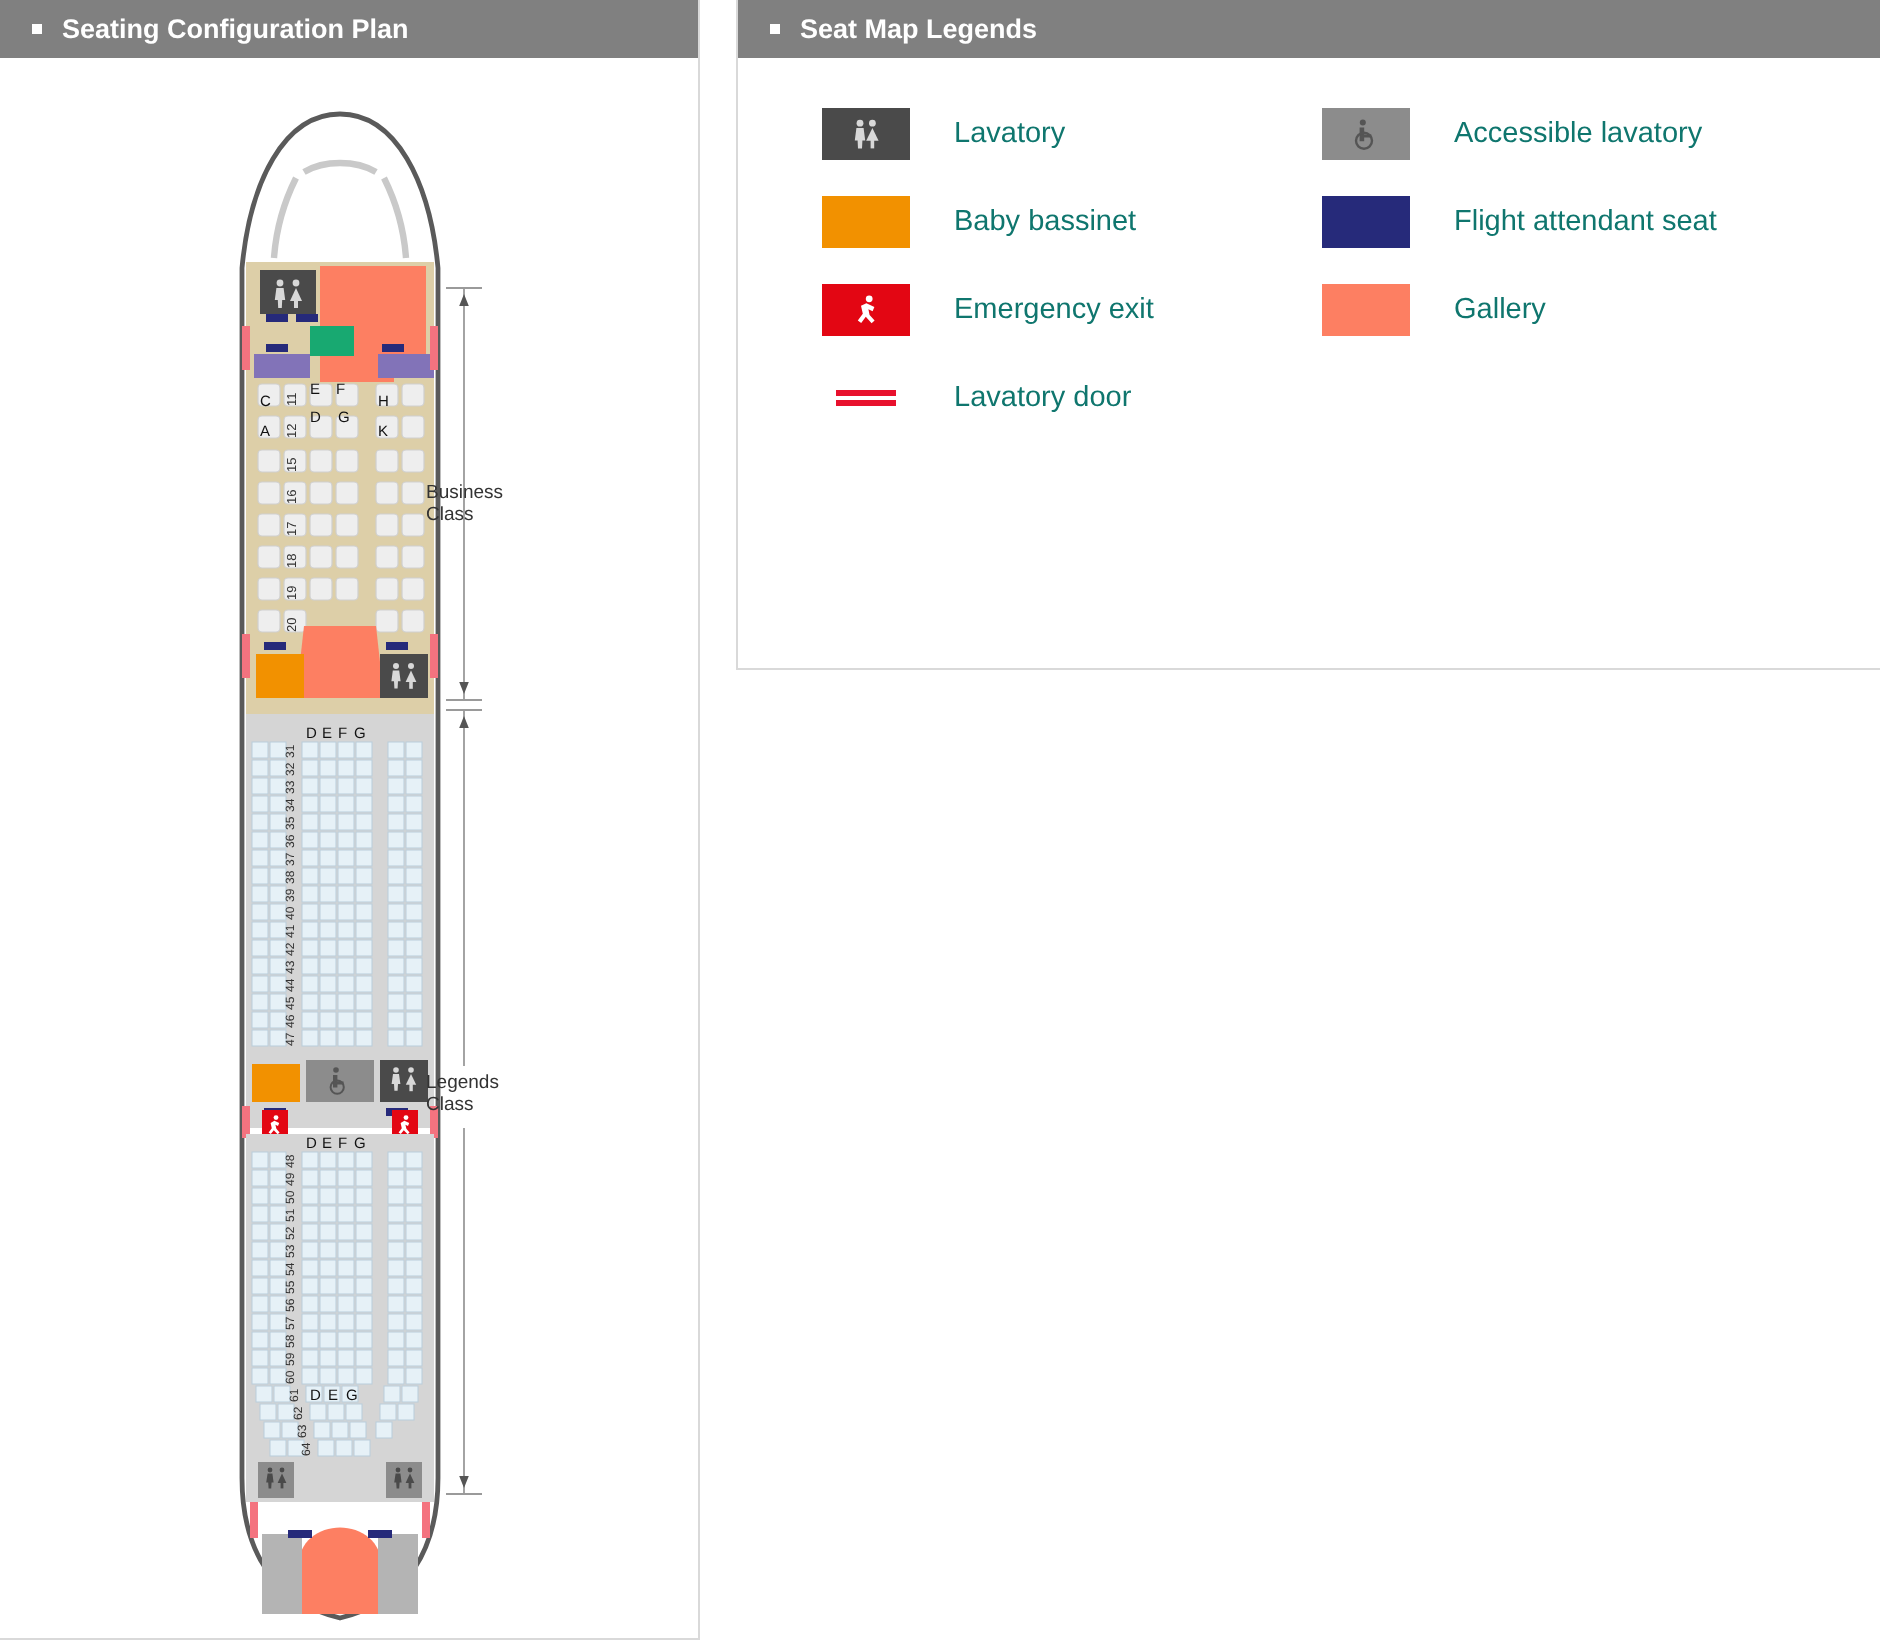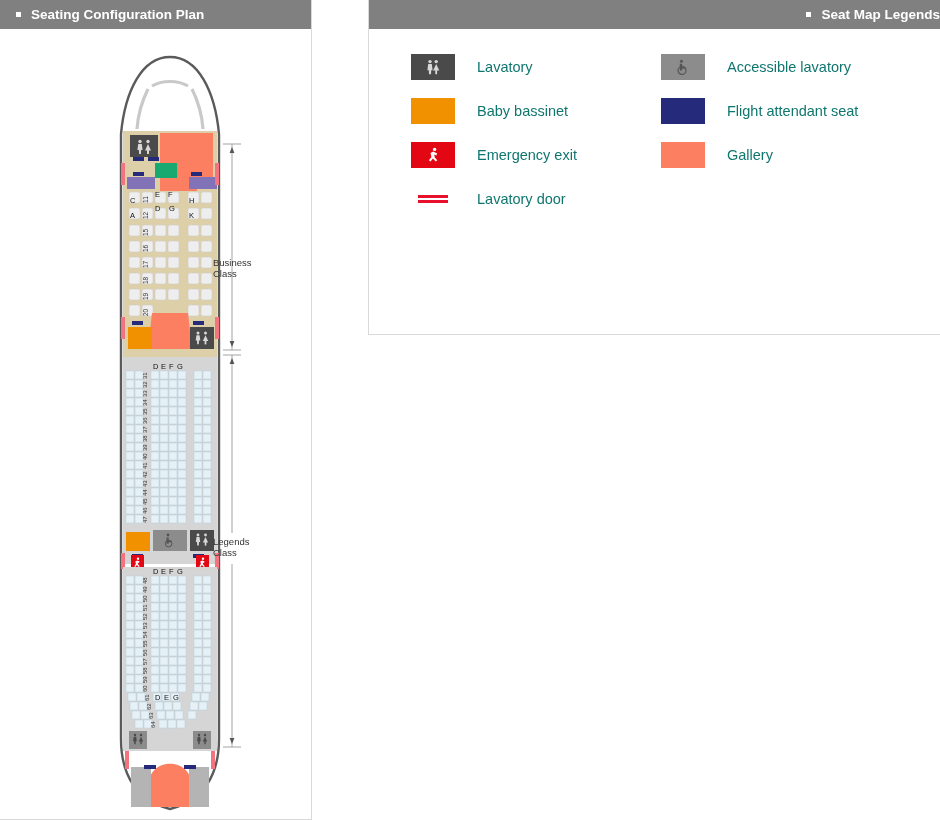--- a/index.html
+++ b/index.html
@@ -7,31 +7,31 @@
   body{
     width:940px;height:820px;
     background:#ffffff;
     font-family:"Liberation Sans", sans-serif;
     overflow:hidden;
   }
   .page{position:relative;width:940px;height:820px;}
 
   
   .panel{position:absolute;top:0;background:#fff;border:1px solid #d9d9d9;box-sizing:border-box;}
-  #panel-left{left:0;width:312px;height:820px;border-top:none;border-left:none;}
+  #panel-left{left:0;width:350px;height:820px;border-top:none;border-left:none;}
   #panel-right{left:368px;width:572px;height:335px;border-top:none;border-right:none;}
 
   .panel-header{
     height:29px;background:#808080;color:#fff;
     font-size:13.5px;font-weight:bold;
     display:flex;align-items:center;
     box-sizing:border-box;
   }
   #panel-left .panel-header{padding-left:16px;}
-  #panel-right .panel-header{padding-left:28px;justify-content:flex-end;}
+  #panel-right .panel-header{padding-left:16px;}
   .hdr-bullet{
     width:5px;height:5px;background:#fff;margin-right:10px;flex:none;
   }
   .panel-body{position:relative;}
 
   
   .legend-grid{
     position:absolute;left:42px;top:25px;
     width:500px;
     display:grid;grid-template-columns:1fr 1fr;
@@ -53,21 +53,21 @@
   
   #aircraft{
     position:absolute;left:-8px;top:10px;
   }
 
   
   .cls-label{
     position:absolute;font-size:9.5px;color:#333;line-height:11px;
     white-space:nowrap;
   }
-  #cls-business{left:213px;top:228px;}
+  #cls-business{left:213px;top:212px;}
   #cls-economy{left:213px;top:507px;}
 </style>
 </head>
 <body>
 
 <div class="page">
 
   <section class="panel" id="panel-left">
     <div class="panel-header">
       <span class="hdr-bullet"></span>

